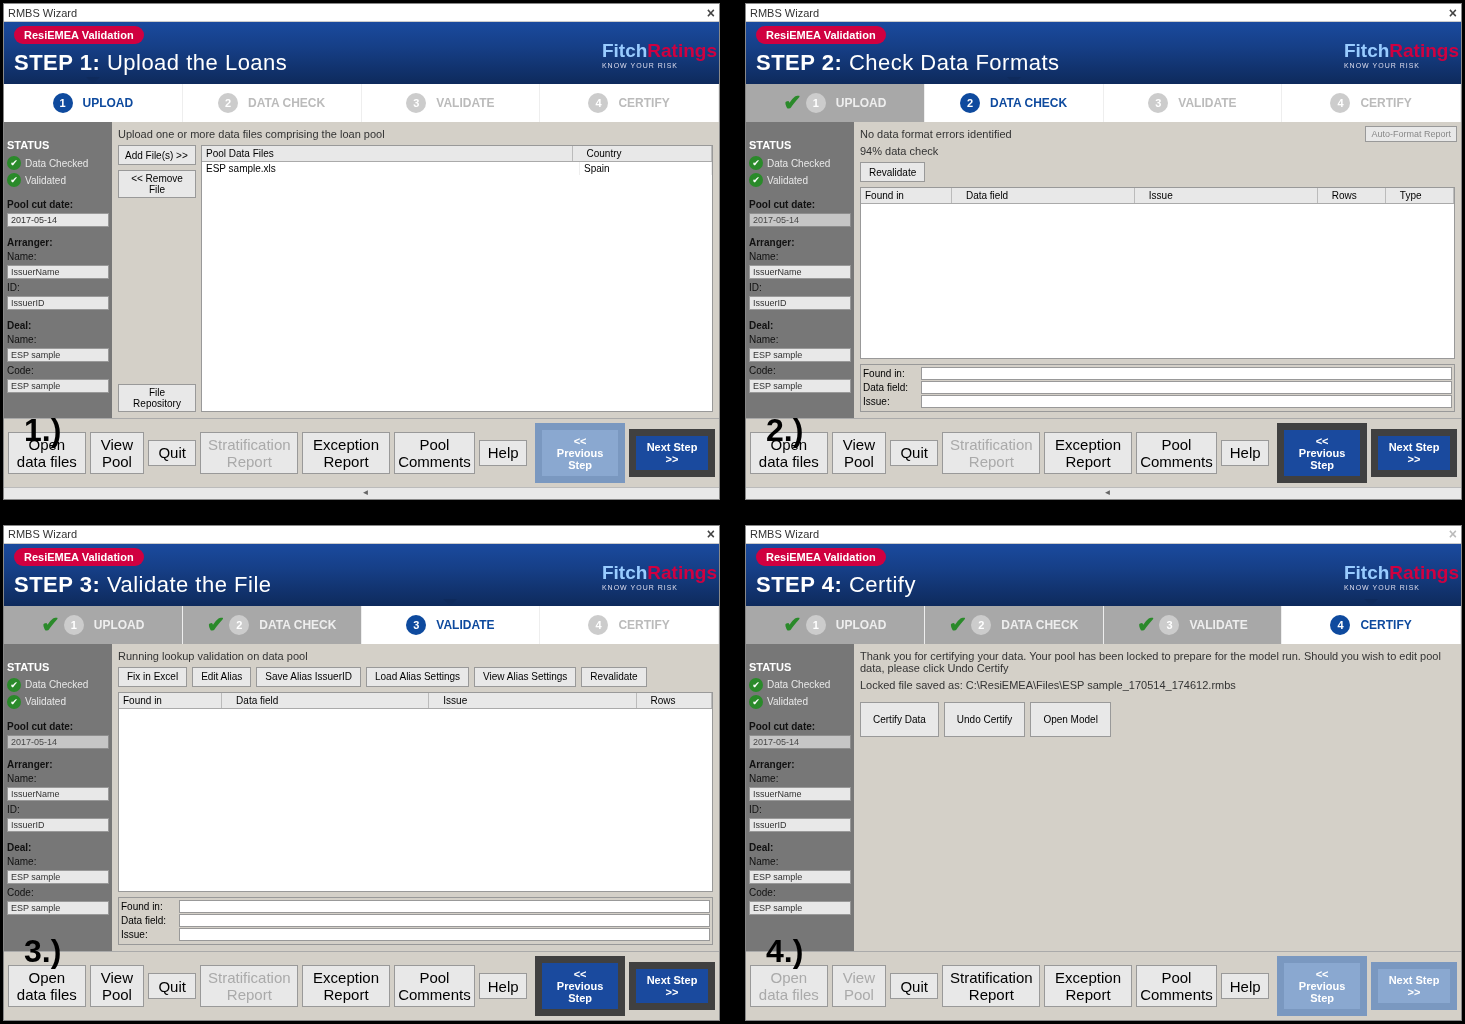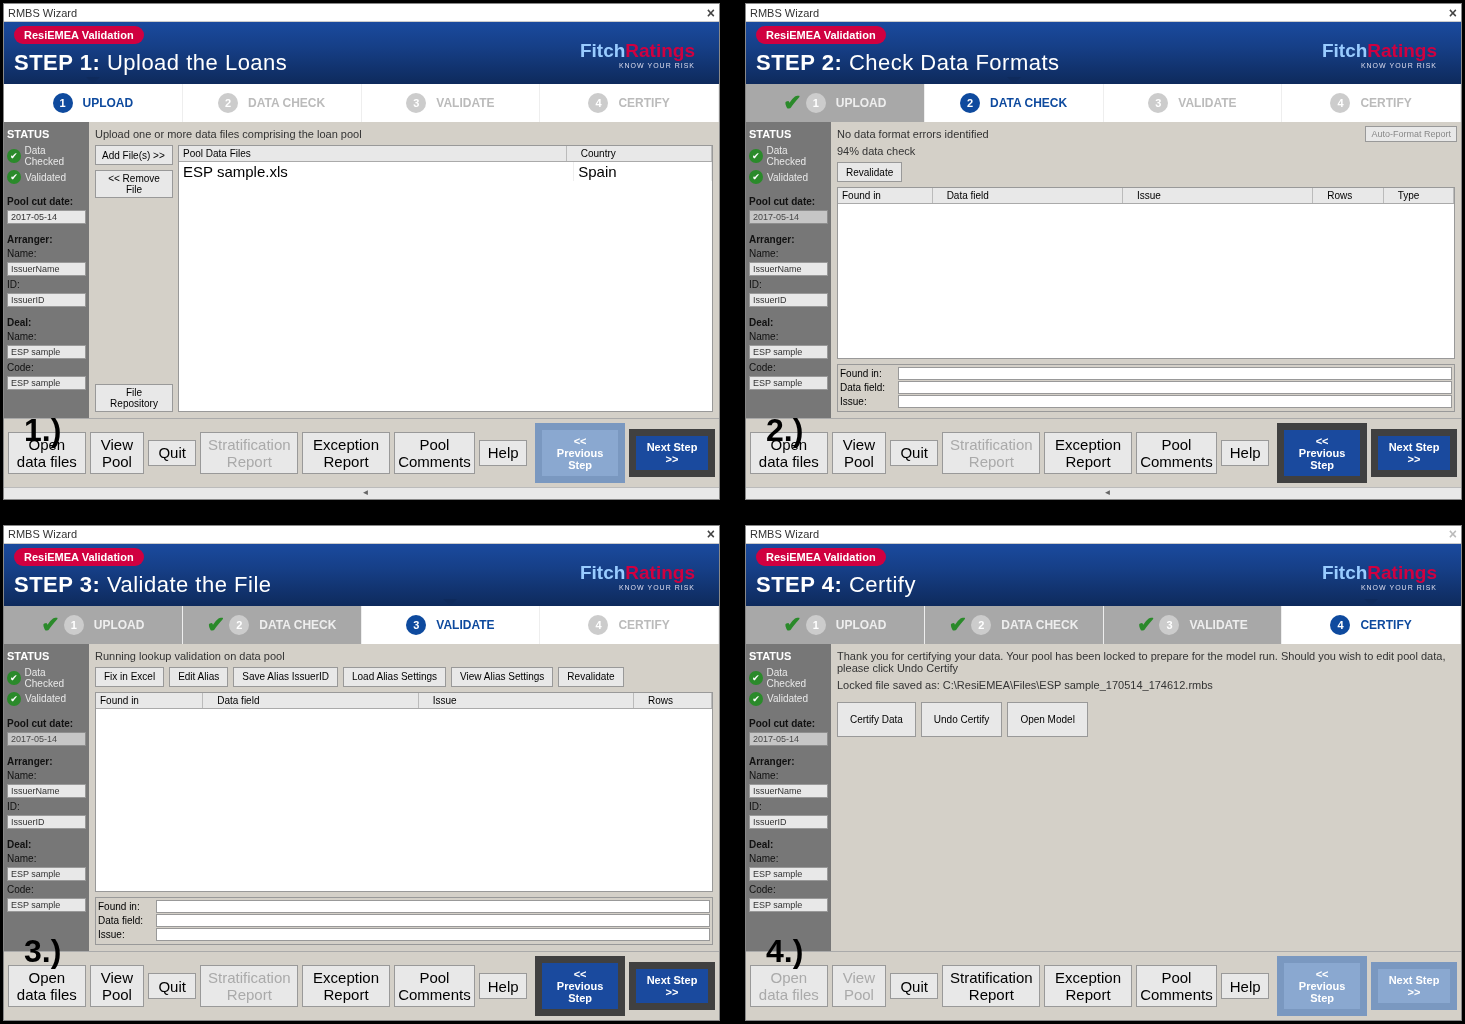--- a/index.html
+++ b/index.html
@@ -5,53 +5,53 @@
   * { box-sizing: border-box; margin: 0; padding: 0; }
   body { background: #000; font-family: Arial, sans-serif; font-size: 11px; width: 1465px; height: 1024px; display: grid; grid-template-columns: 1fr 1fr; grid-template-rows: 1fr 1fr; gap: 25px; padding: 3px; }
   .window { background: #d4d0c8; border: 1px solid #888; display: flex; flex-direction: column; position: relative; overflow: hidden; }
   .titlebar { background: #fff; border-bottom: 1px solid #ccc; height: 18px; display: flex; align-items: center; justify-content: space-between; padding: 0 4px; font-size: 11px; color: #333; }
   .close-x { font-size: 14px; cursor: pointer; font-weight: bold; color: #444; }
   .close-x.disabled { color: #bbb; }
   .header-grad { background: linear-gradient(180deg, #1a4a9e 0%, #163f87 40%, #0e2a5c 100%); color: #fff; padding: 4px 10px 8px 10px; position: relative; }
   .badge-pill { display: inline-block; background: #d00040; color: #fff; padding: 3px 10px; border-radius: 10px; font-size: 11px; font-weight: bold; }
   .step-title { margin-top: 6px; font-size: 22px; font-weight: 300; letter-spacing: 0.5px; }
   .step-title .num { font-weight: 600; }
-  .logo { position: absolute; right: 24px; top: 18px; text-align: right; }
+  .logo { position: absolute; right: 2px; top: 18px; }
   .logo-main { font-size: 19px; font-weight: bold; }
   .logo-main .fitch { color: #99ccff; }
   .logo-main .ratings { color: #d00040; }
   .logo-sub { font-size: 7px; color: #dde; letter-spacing: 1px; }
   .stepbar { display: flex; height: 38px; background: #fff; }
   .stepbar .s { flex: 1; display: flex; align-items: center; justify-content: center; gap: 10px; font-size: 12px; font-weight: 600; color: #999; background: #fbfaf4; border-right: 1px solid #eee; position: relative; }
   .stepbar .s.past { background: #a8a8a8; color: #eee; }
   .stepbar .s.active { background: #fff; color: #0e4a9e; }
   .stepbar .s.future { background: #fff; color: #bbb; }
   .circle { width: 20px; height: 20px; border-radius: 50%; display: flex; align-items: center; justify-content: center; font-size: 11px; font-weight: bold; }
   .circle.past { background: #ccc; color: #fff; }
   .circle.active { background: #0e4a9e; color: #fff; }
   .circle.future { background: #ccc; color: #fff; }
   .check { color: #2a8a2a; font-size: 22px; font-weight: bold; margin-right: -6px; }
   .tri { position: absolute; top: -7px; left: 50%; transform: translateX(-50%); width: 0; height: 0; border-left: 7px solid transparent; border-right: 7px solid transparent; border-top: 7px solid #0e2a5c; }
   .body { flex: 1; display: flex; overflow: hidden; }
-  .sidebar { width: 85px; background: #777; color: #fff; padding: 4px 3px; display: flex; flex-direction: column; gap: 3px; font-size: 10px; }
+  .sidebar { width: 108px; background: #777; color: #fff; padding: 15px 3px; display: flex; flex-direction: column; gap: 3px; font-size: 10px; }
   .status-h { font-size: 11px; font-weight: bold; color: #fff; padding: 2px 0; }
   .status-row { display: flex; align-items: center; gap: 4px; font-size: 10px; color: #e8e8e8; }
   .dot { width: 14px; height: 14px; border-radius: 50%; background: #2a8a2a; color: #fff; display: flex; align-items: center; justify-content: center; font-size: 9px; }
   .side-label { font-size: 10px; font-weight: bold; color: #111; }
   .side-input { width: 100%; background: #e8e8e8; border: 1px solid #999; font-size: 9px; padding: 1px 3px; color: #333; height: 14px; }
   .side-input.locked { opacity: 0.7; }
   .main { flex: 1; background: #d4d0c8; padding: 6px; display: flex; flex-direction: column; gap: 5px; overflow: hidden; }
   .msg { font-size: 11px; color: #333; }
   .btnrow { display: flex; gap: 5px; flex-wrap: wrap; }
   .btn { background: #e8e8e8; border: 1px solid #999; padding: 3px 8px; font-size: 10px; cursor: pointer; min-height: 20px; display: flex; align-items: center; }
   .btn.small { padding: 2px 6px; }
   .grid { flex: 1; background: #fff; border: 1px solid #999; }
   .grid-head { display: flex; background: #e8e8e8; border-bottom: 1px solid #aaa; font-size: 10px; gap: 10px; }
   .grid-head > div { padding: 2px 4px; border-right: 1px solid #bbb; }
-  .grid-row { display: flex; font-size: 15px; }
+  .grid-row { display: flex; font-size: 10px; }
   .grid-row > div { padding: 1px 4px; border-right: 1px solid #eee; }
   .detail-box { background: #d4d0c8; border: 1px solid #999; padding: 2px; font-size: 10px; }
   .detail-box .drow { display: flex; align-items: center; margin-bottom: 1px; }
   .detail-box .dl { width: 58px; }
   .detail-box input { flex: 1; border: 1px solid #999; background: #fff; height: 13px; font-size: 9px; padding: 0 2px; }
   .footer { display: flex; gap: 4px; padding: 4px; background: #d4d0c8; border-top: 1px solid #aaa; align-items: center; }
   .fbtn { background: #e8e8e8; border: 1px solid #999; padding: 3px 4px; font-size: 15px; cursor: pointer; text-align: center; min-width: 48px; min-height: 26px; display: flex; align-items: center; justify-content: center; flex-direction: column; }
   .fbtn.disabled { color: #aaa; }
   .navbtn { background: #1a4a9e; color: #fff; border: 7px solid #404040; padding: 5px 8px; font-size: 11px; font-weight: bold; cursor: pointer; min-width: 86px; text-align: center; }
   .navbtn.disabled { background: #8aa8d0; border-color: #7a98c0; cursor: default; }

